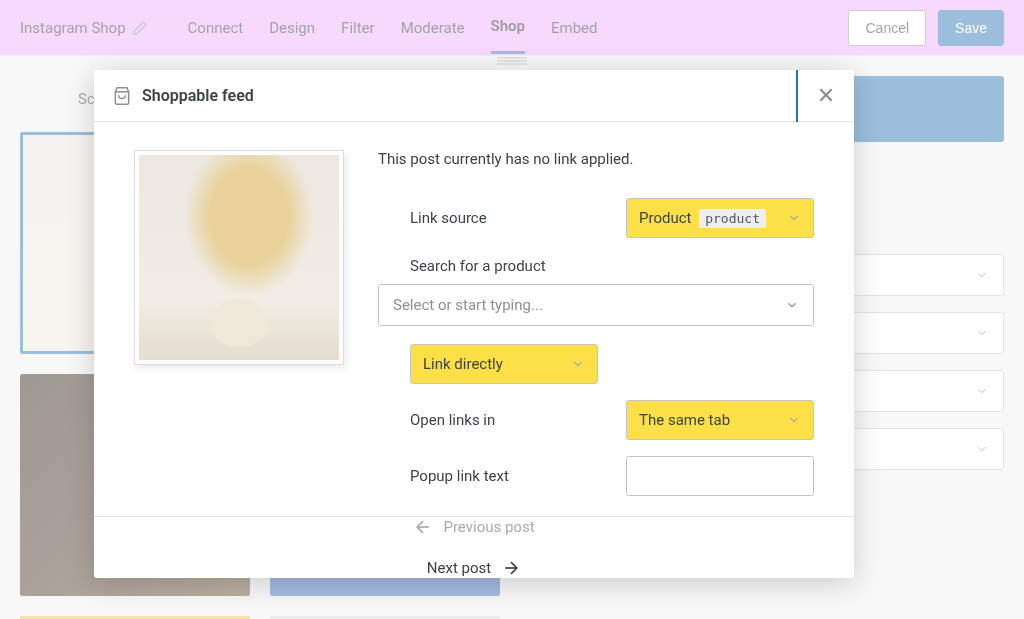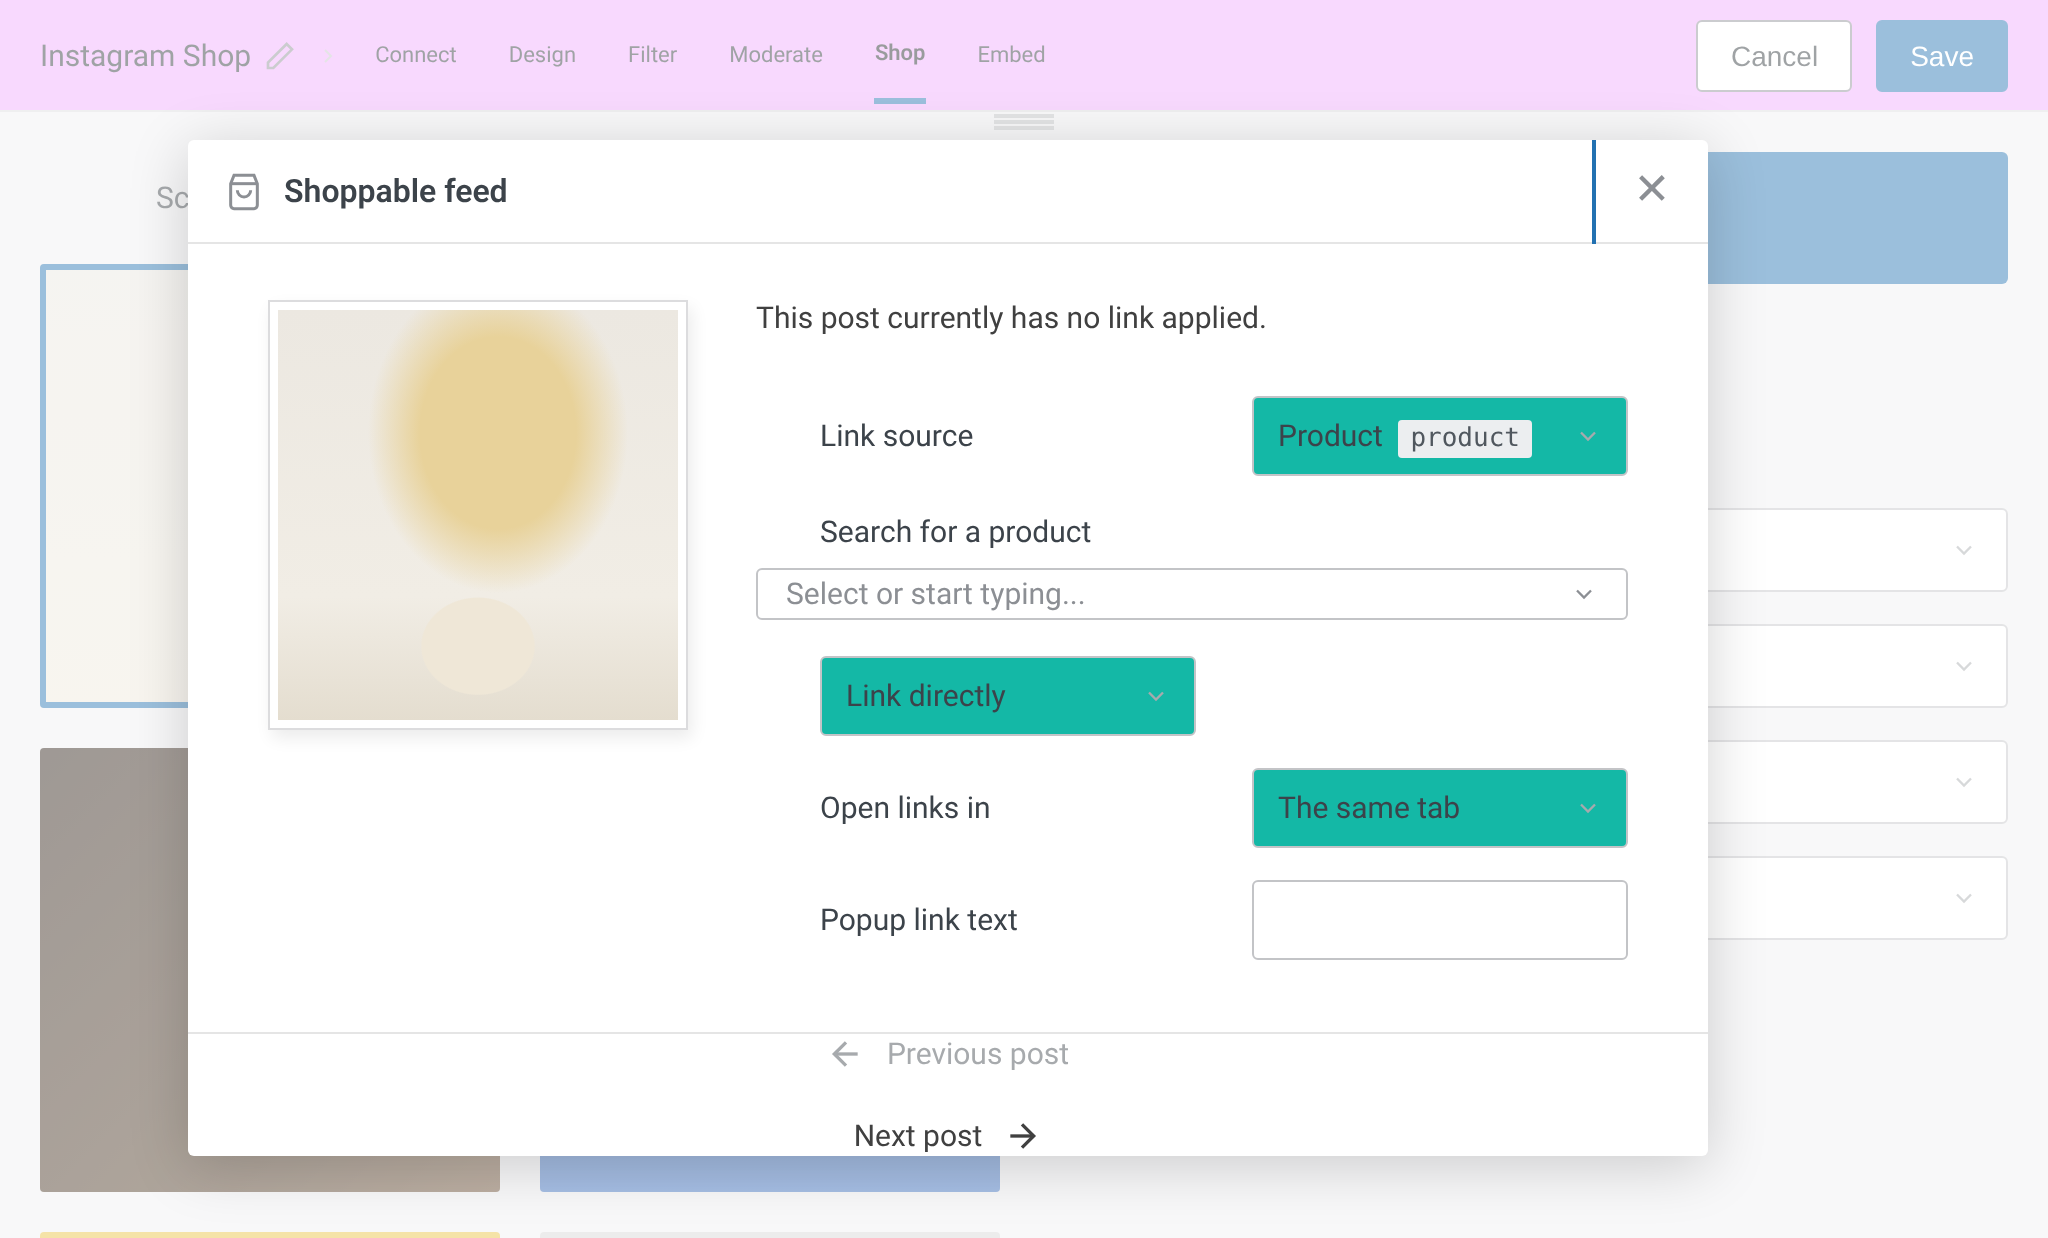--- a/index.html
+++ b/index.html
@@ -24,21 +24,21 @@
   }
   .feed-name {
     font-size: 15px;
     color: #2c3338;
     margin-right: 6px;
   }
   .pencil-icon { color: #8c8f94; margin-right: 10px; }
   .chevron-breadcrumb { color: #c3c4c7; margin-right: 18px; }
 
   .tabs { display: flex; gap: 26px; align-items: center; flex: 1; }
-  .tab { font-size: 11px; color: #2c3338; padding: 16px 0; cursor: pointer; }
+  .tab { font-size: 15px; color: #2c3338; padding: 16px 0; cursor: pointer; }
   .tab.active { font-weight: 600; border-bottom: 3px solid #2271b1; color:#1d2327;}
 
   .topbar-actions { display: flex; gap: 12px; margin-left: 44px; }
   .btn {
     height: 36px;
     padding: 0 16px;
     border-radius: 3px;
     font-size: 14px;
     cursor: pointer;
     display: inline-flex;
@@ -115,30 +115,30 @@
       linear-gradient(#ece8e1 0%, #f1ede5 70%, #e4ddcf 100%);
   }
 
   .modal-form { flex:1; display:flex; flex-direction:column; gap: 4px; }
   .status-line { font-size:15px; color:#404040; margin-bottom:20px;}
   .field-row { display:flex; align-items:center; justify-content:space-between; min-height:52px; gap:20px;margin-left:32px;}
   .field-label { font-size:15px; color:#3c434a; flex:1;}
   .control {
     width:188px; height:40px; border:1px solid #c3c4c7; border-radius:3px;
     display:flex; align-items:center; justify-content:space-between; padding:0 12px;
-    font-size:15px; color:#3c434a; background:#14b8a6;
+    font-size:15px; color:#3c434a; background:#fde047;
   }
   .control .chev { color:#a7aaad; font-size:13px;}
   .badge {
     background:#eceef0; color:#50575e; font-family: ui-monospace, Menlo, Consolas, monospace;
     font-size:13px; padding:2px 6px; border-radius:2px; margin-left:4px;
   }
 
   .search-control {
-    width:100%; height:26px; border:1px solid #c3c4c7; border-radius:3px;
+    width:100%; height:42px; border:1px solid #c3c4c7; border-radius:3px;
     display:flex; align-items:center; justify-content:space-between; padding:0 14px;
     font-size:15px; color:#8c8f94; background:#fff; margin-top:-4px; margin-bottom:8px;
   }
 
   .textinput {
     width:188px; height:40px; border:1px solid #c3c4c7; border-radius:3px;
     padding:0 12px; font-size:15px; color:#3c434a; background:#fff;
   }
 
   .modal-footer {

